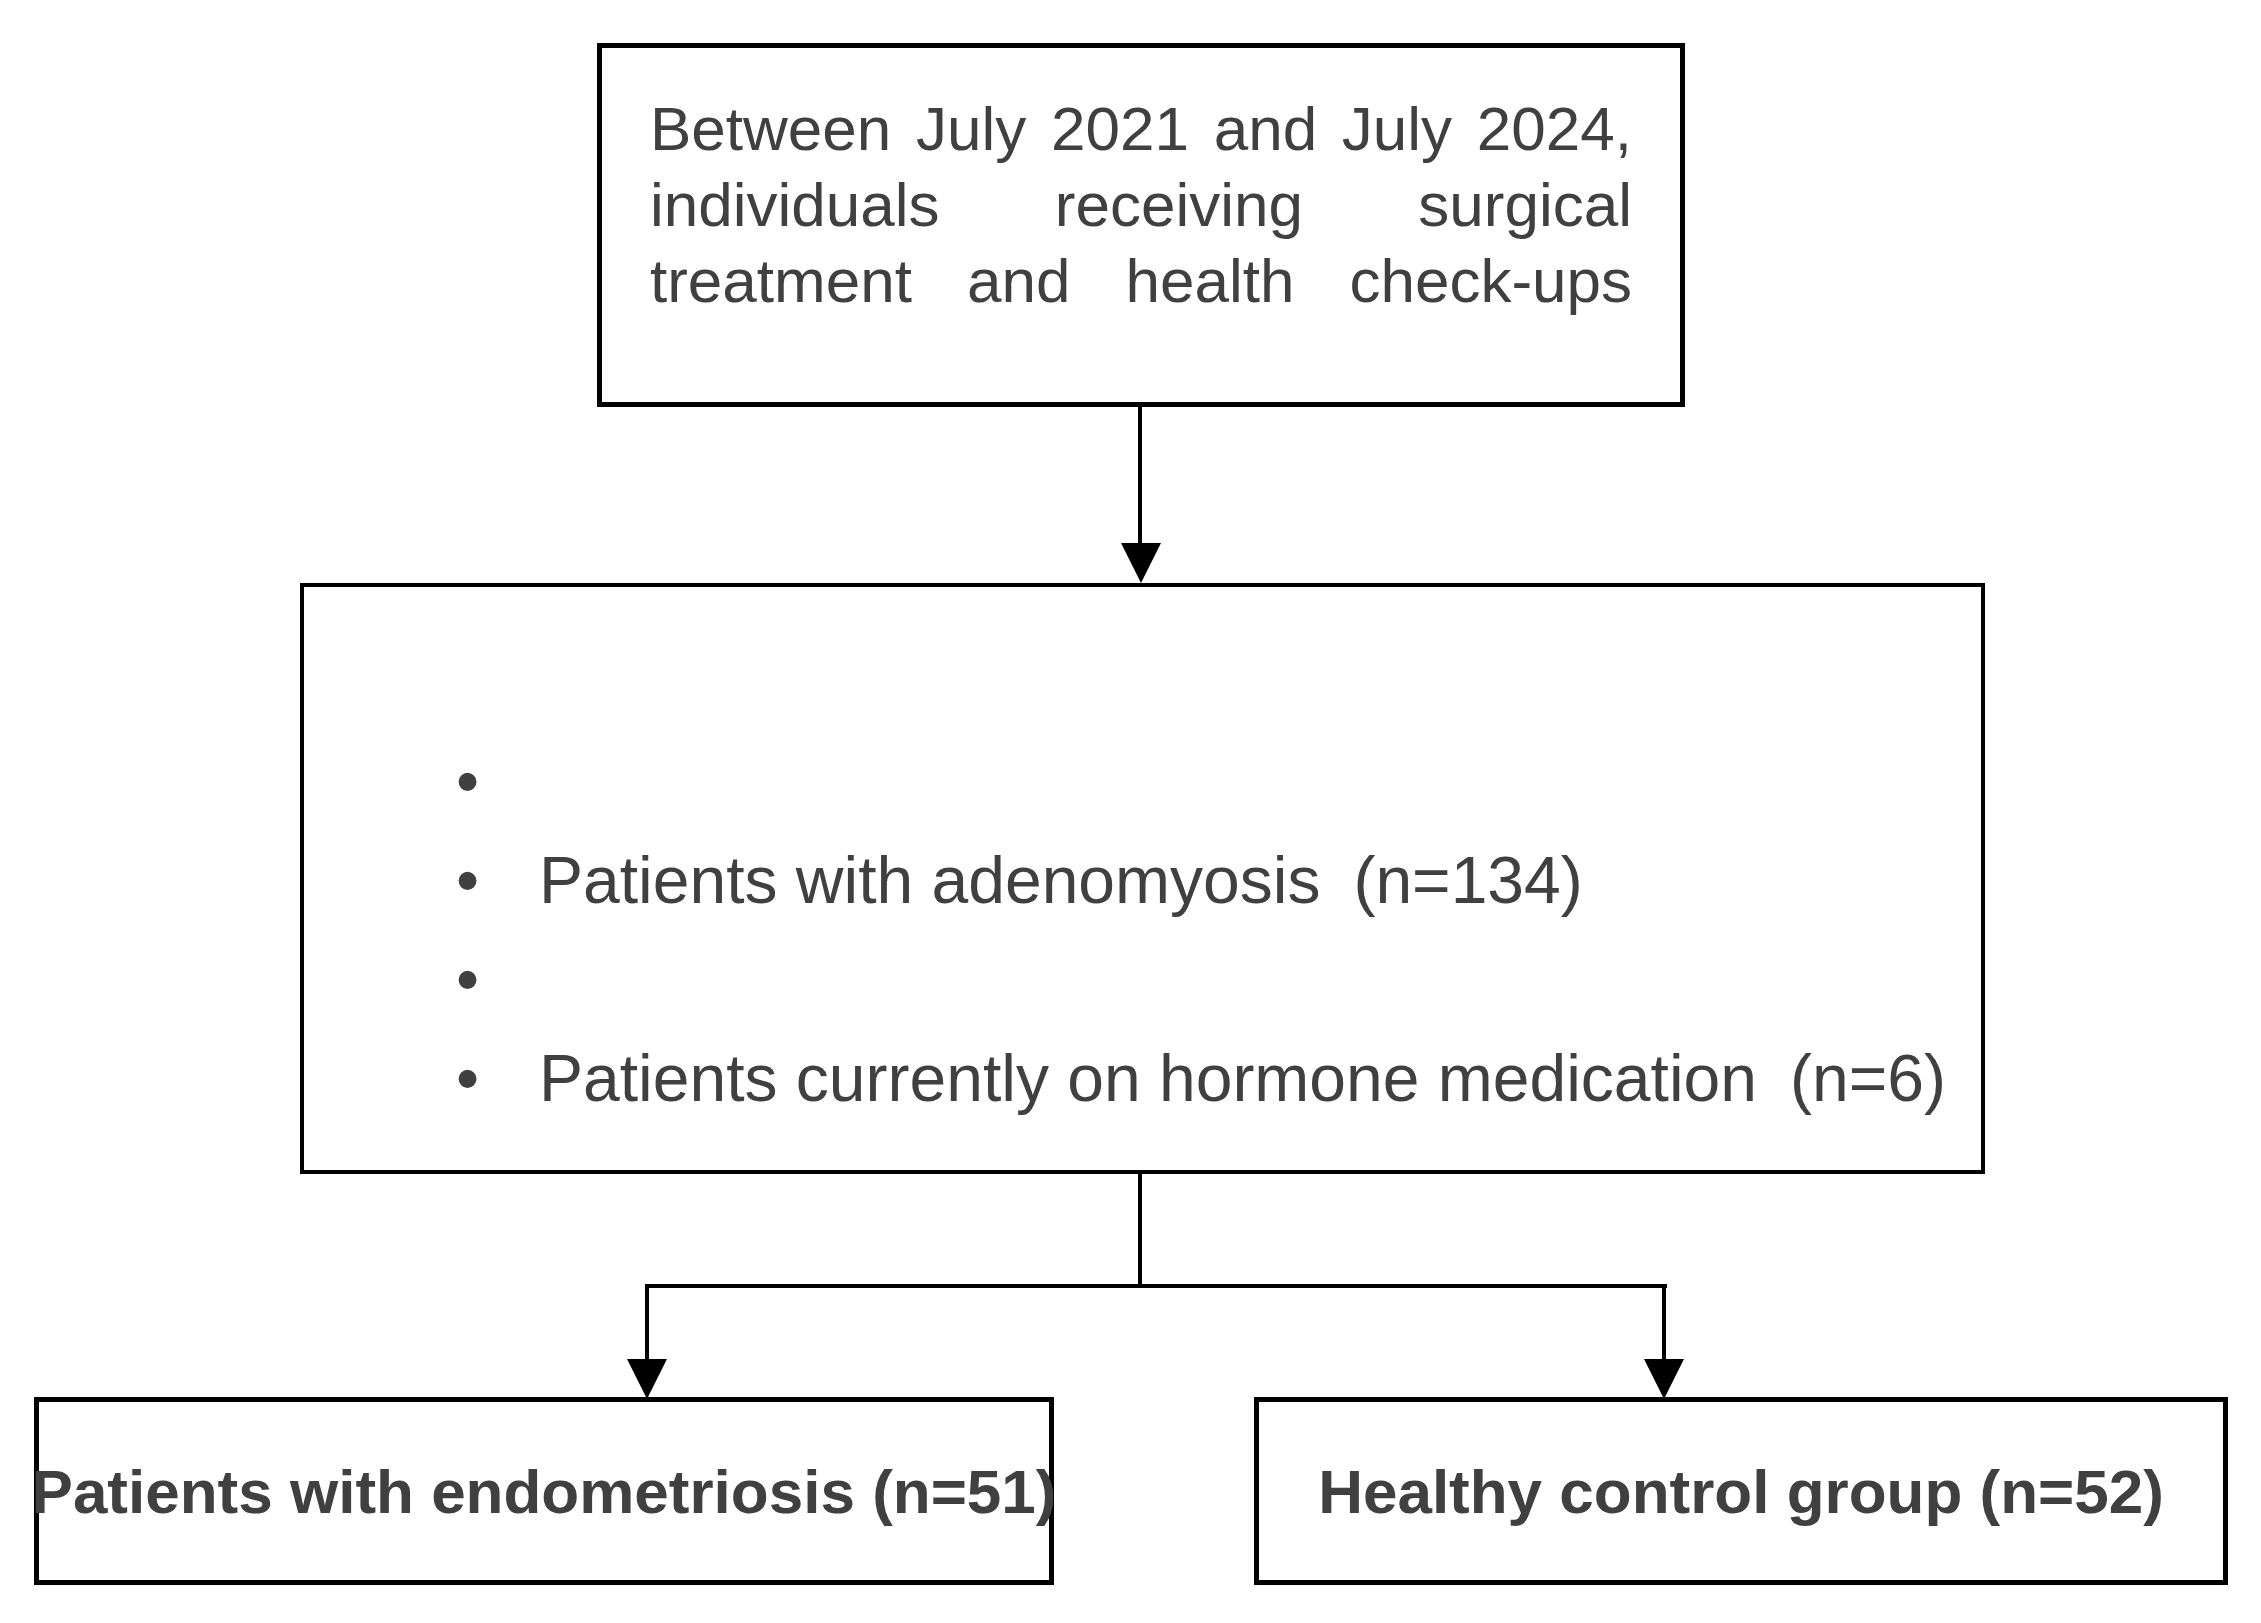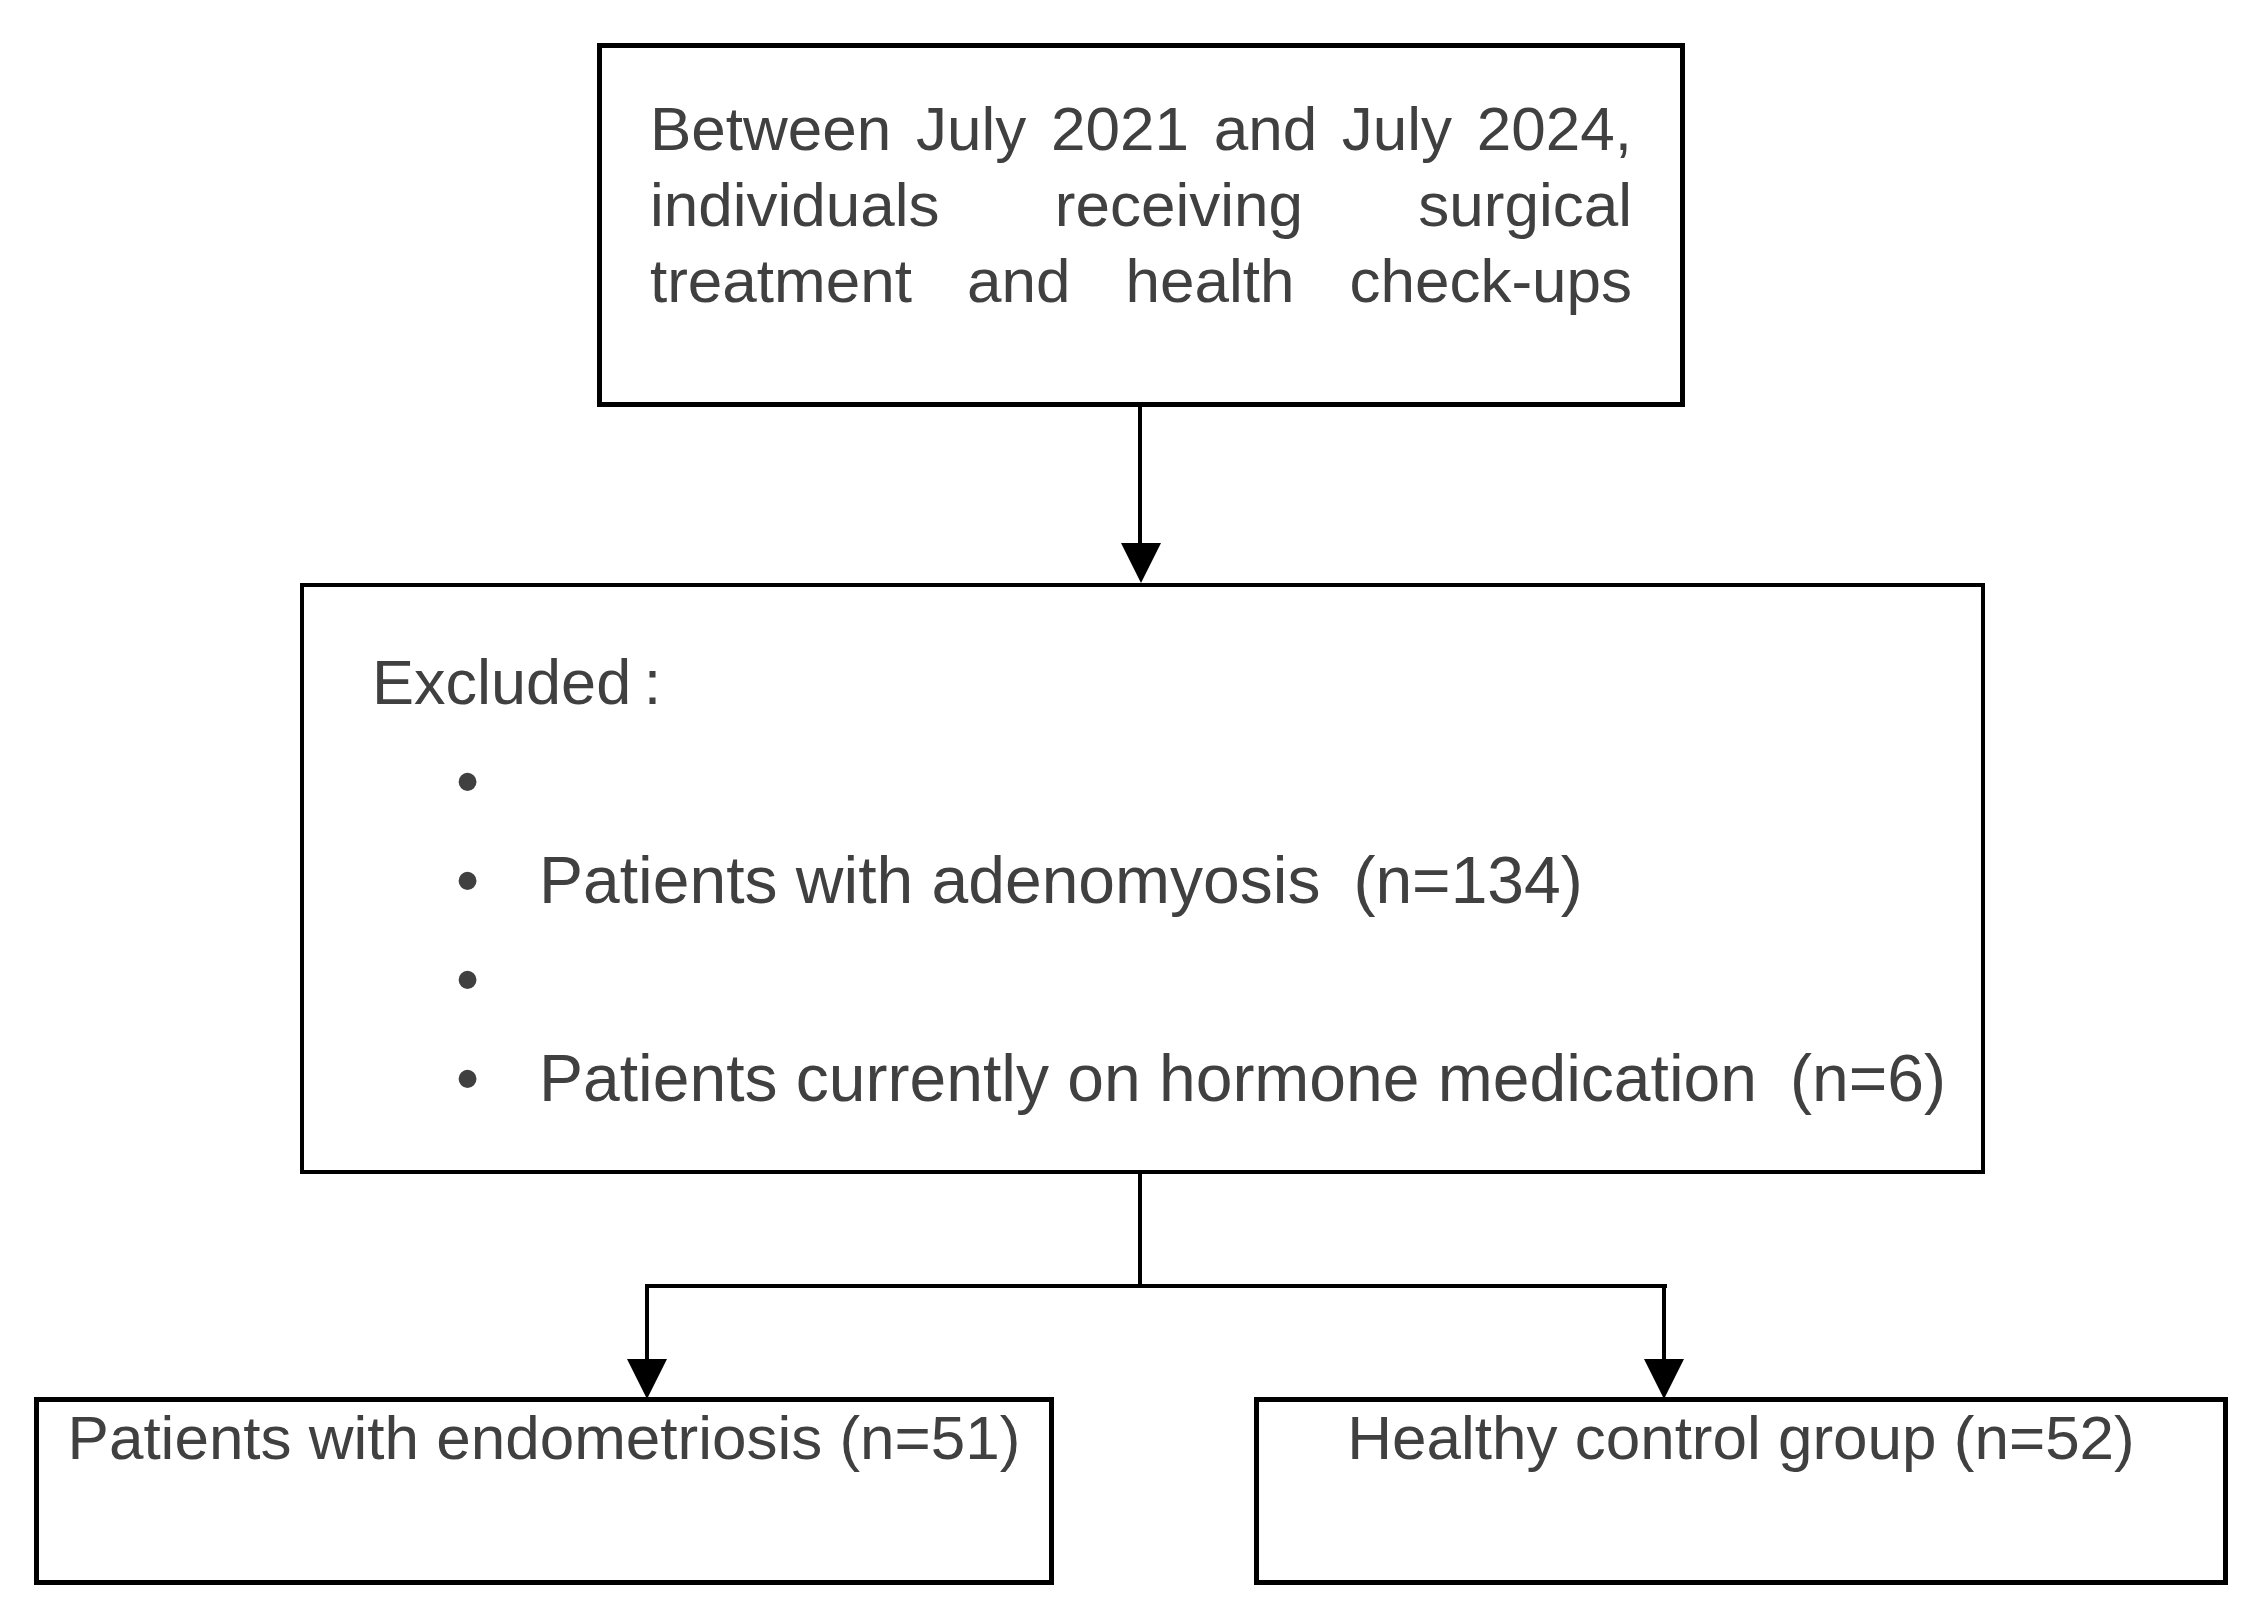--- a/index.html
+++ b/index.html
@@ -90,44 +90,44 @@
   }
   .excl-list .bullet {
     display: inline-block;
     width: 83px;
     font-size: 66px;
   }
 
   
   .outcome-box {
     display: flex;
-    align-items: flex-start;
+    align-items: center;
     justify-content: center;
     font-size: 62px;
     white-space: nowrap;
+    font-weight: bold;
   }
   .left-box  { left: 34px;   top: 1397px; width: 1020px; height: 188px; }
   .right-box { left: 1254px; top: 1397px; width: 974px; height: 188px; }
 </style>
 </head>
 <body>
 
 <div class="canvas">
 
   <div class="box top-box">
     <div class="jline">Between July 2021 and July 2024,</div>
     <div class="jline">individuals receiving surgical</div>
     <div class="jline">treatment and health check-ups</div>
   </div>
 
   <div class="line a1-line"></div>
   <div class="arrowhead a1-head"></div>
 
   <div class="box excluded-box">
-    <div class="excl-title">Excluded :</div>
     <ul class="excl-list">
       <li>
         <span class="bullet">•</span>
       </li>
       <li>
         <span class="bullet">•</span>
         <span class="item-text">Patients with adenomyosis (n=134)</span>
       </li>
       <li>
         <span class="bullet">•</span>

